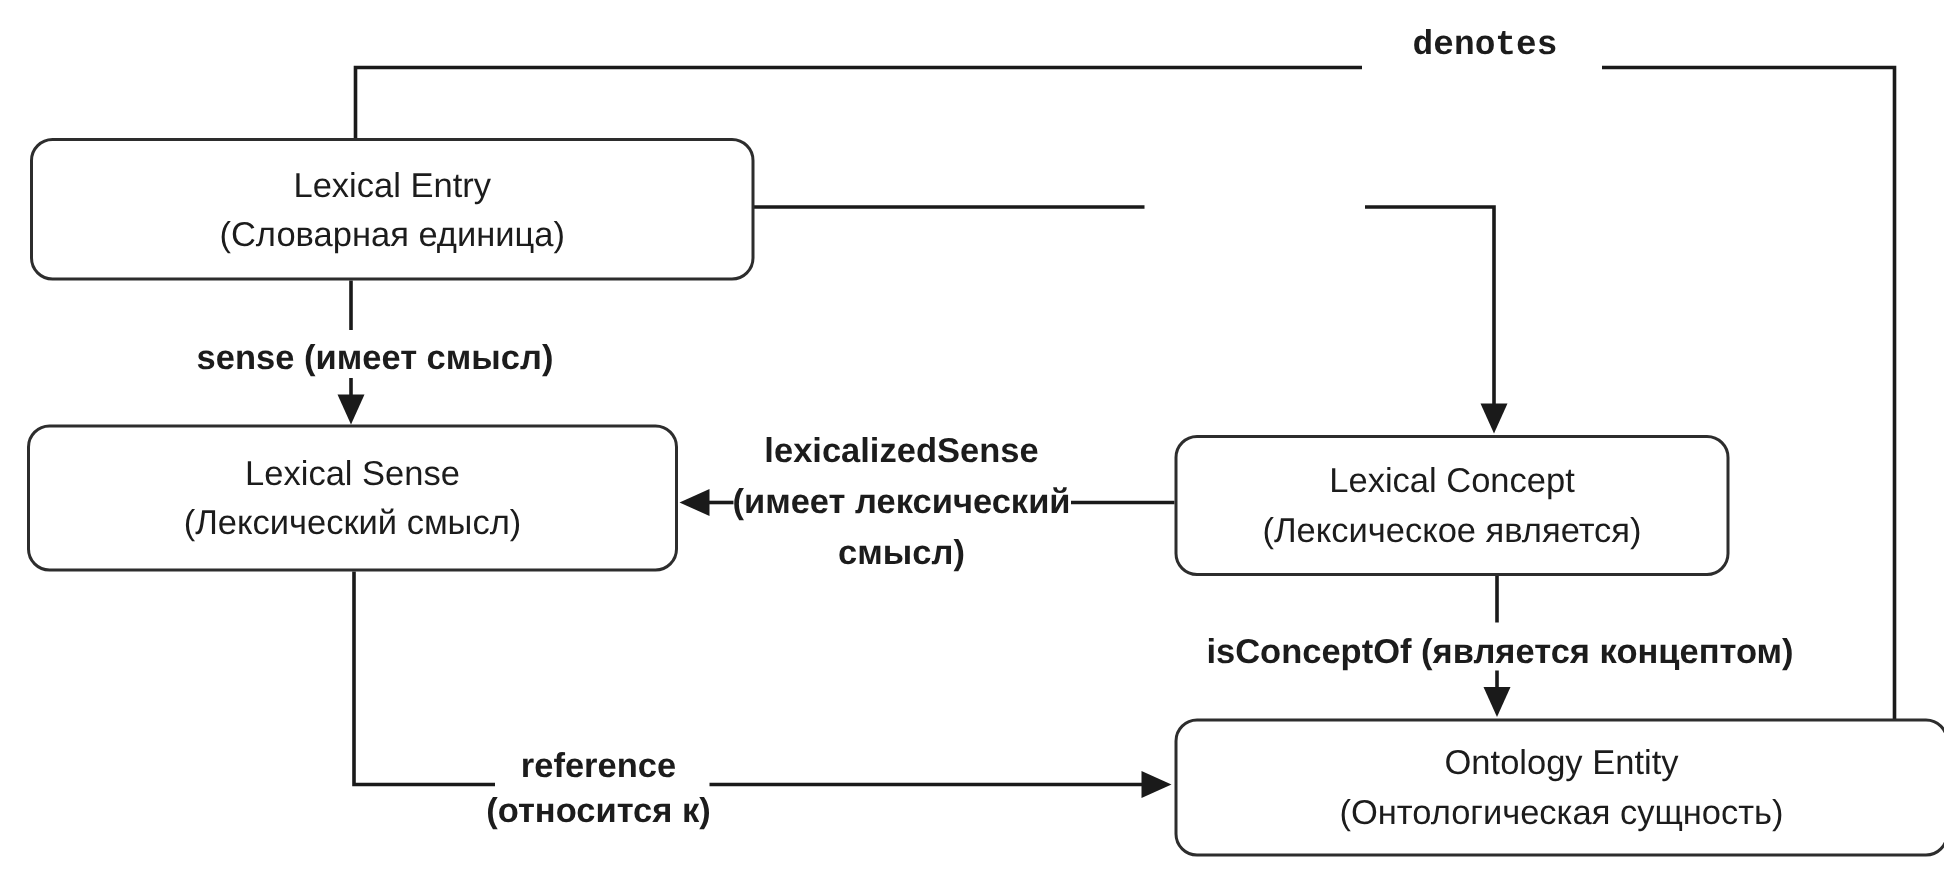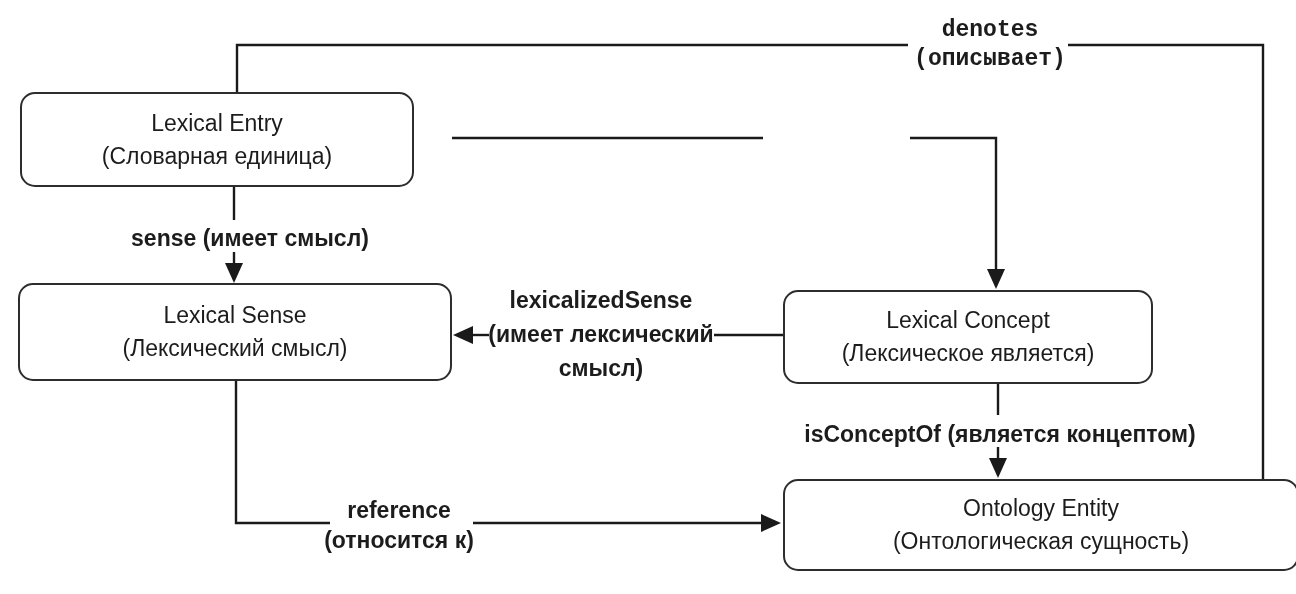--- a/index.html
+++ b/index.html
@@ -40,21 +40,21 @@
     border-radius: 15px;
     display: flex;
     flex-direction: column;
     align-items: center;
     justify-content: center;
     text-align: center;
     font-size: 23px;
     line-height: 33px;
     white-space: nowrap;
   }
-  .node-lexical-entry   { left: 20px;  top: 92px;  width: 394px; height: 95px; }
+  .node-lexical-entry   { left: 20px;  top: 92px;  width: 483px; height: 95px; }
   .node-lexical-sense   { left: 18px;  top: 283px; width: 434px; height: 98px; }
   .node-lexical-concept { left: 783px; top: 290px; width: 370px; height: 94px; }
   .node-ontology-entity { left: 783px; top: 479px; width: 516px; height: 92px; }
   .elabel {
     position: absolute;
     transform: translateX(-50%);
     text-align: center;
     font-size: 23px;
     font-weight: bold;
     line-height: 29px;
@@ -128,21 +128,20 @@
     <div>(Лексическое является)</div>
   </div>
 
   <div class="node node-ontology-entity">
     <div>Ontology Entity</div>
     <div>(Онтологическая сущность)</div>
   </div>
 
   <div class="elabel elabel-denotes">
     <div>denotes</div>
-    <div>(описывает)</div>
   </div>
 
 
   <div class="elabel elabel-sense">sense (имеет смысл)</div>
 
   <div class="elabel elabel-lexicalized lh34">
     <div>lexicalizedSense</div>
     <div>(имеет лексический</div>
     <div>смысл)</div>
   </div>

